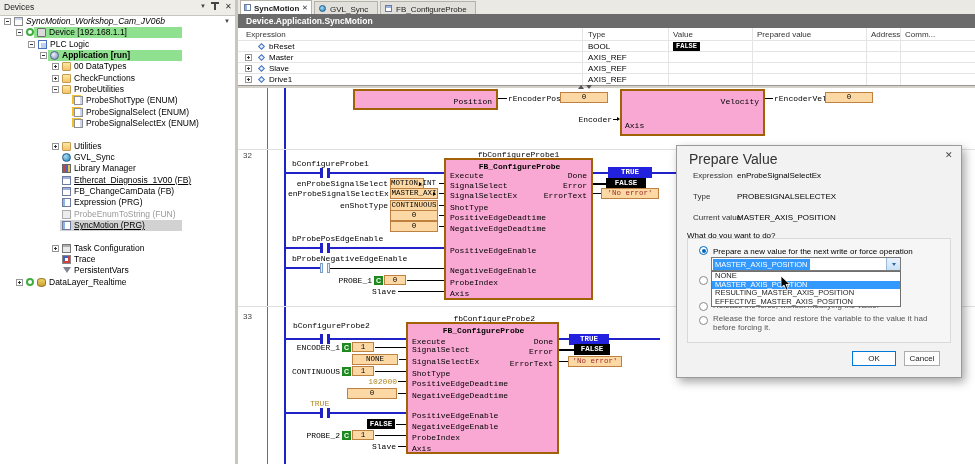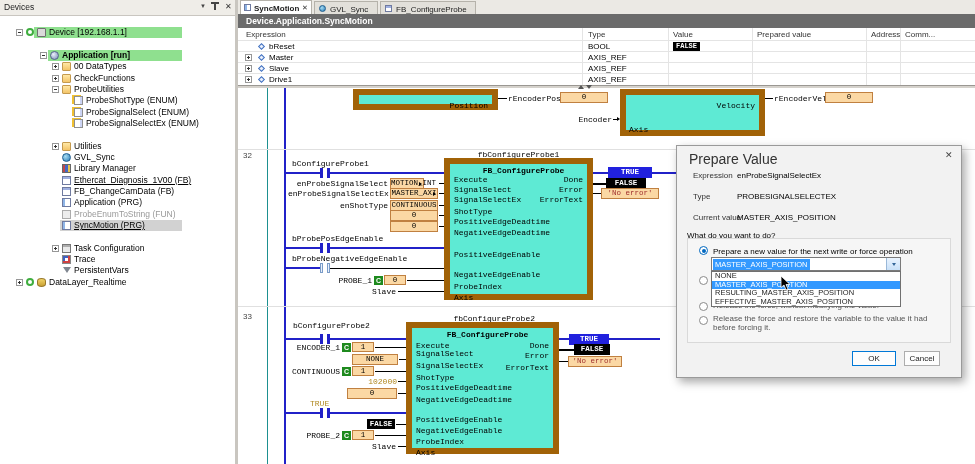--- a/index.html
+++ b/index.html
@@ -51,21 +51,21 @@
   .cbar.h{background:#EAF0FA;border:1px solid #7A9CC8;box-sizing:border-box;}
   .ml{position:absolute;font-family:"Liberation Mono","DejaVu Sans Mono",monospace;font-size:8px;color:#000;white-space:nowrap;}
   .ml.r{text-align:right;}
   .olive{color:#B08820;}
   .redtxt{color:#A03030;}
   .vbox{position:absolute;height:11px;box-sizing:border-box;background:#FBD8A4;border:1px solid #C08040;font-family:"Liberation Mono",monospace;font-size:7.5px;text-align:center;line-height:9px;color:#000;}
   .bdg{position:absolute;height:11px;box-sizing:border-box;color:#FFF;font-family:"Liberation Mono",monospace;font-weight:bold;font-size:7.5px;text-align:center;line-height:11px;}
   .bdg.tru{background:#2121DE;}
   .bdg.fal{background:#000;}
   .cbdg{position:absolute;width:9px;height:9px;background:#1E8A1E;color:#FFF;font-size:7px;font-weight:bold;text-align:center;line-height:9px;}
-  .blk{position:absolute;background:#5eead4;border:6px solid #a16207;box-sizing:border-box;}
+  .blk{position:absolute;background:#f9a8d4;border:2px solid #a16207;box-sizing:border-box;}
   .trm{position:absolute;right:1px;top:3px;width:0;height:0;border-top:2.5px solid transparent;border-bottom:2.5px solid transparent;border-left:3px solid #000;}
   .netno{position:absolute;font-size:8px;color:#444;}
   
   #dlg{position:absolute;left:676px;top:145px;width:286px;height:233px;background:#F2F2F2;border:1px solid #9A9A9A;box-sizing:border-box;box-shadow:3px 4px 9px rgba(0,0,0,0.35);z-index:10;font-size:8px;color:#222;}
   .radio{position:absolute;width:9px;height:9px;border-radius:50%;border:1px solid #8A8A8A;background:#FFF;box-sizing:border-box;}
   .radio.sel{border-color:#0067C0;}
   .radio.sel::after{content:"";position:absolute;left:1.5px;top:1.5px;width:4px;height:4px;border-radius:50%;background:#0067C0;}
   .ddi{height:8.5px;line-height:8.5px;padding-left:3px;font-size:7.5px;white-space:nowrap;overflow:hidden;}
   .btn{position:absolute;height:15px;background:#FDFDFD;border:1px solid #ADADAD;box-sizing:border-box;font-size:8px;text-align:center;line-height:13px;color:#222;}
 </style>
@@ -76,27 +76,38 @@
 
   <div id="devpanel">
     <div id="devhdr">
       <span class="abs" style="left:4px;top:2px">Devices</span>
       <span class="abs" style="left:200px;top:3px;font-size:6px;color:#444">▼</span>
       <span class="abs" style="left:214px;top:3px;width:2px;height:7px;background:#444"></span>
       <span class="abs" style="left:211px;top:2px;width:8px;height:2px;background:#444"></span>
       <span class="abs" style="left:225px;top:2px;font-size:8px;color:#333">✕</span>
     </div>
 
+    <div class="trow" style="top:16px">
+      <span class="exp" style="left:4px"></span>
+      <span class="ic ic-project" style="left:14px"></span>
+      <span class="tl" style="left:26px;font-style:italic">SyncMotion_Workshop_Cam_JV06b</span>
+      <span class="abs" style="left:224px;top:2px;font-size:6px;color:#444">▼</span>
+    </div>
     <div class="trow" style="top:27px">
       <span class="hl" style="left:34px;width:148px;background:#8FE08F"></span>
       <span class="exp" style="left:16px"></span>
       <span class="ic ic-sync" style="left:26px"></span>
       <span class="ic ic-device" style="left:37px"></span>
       <span class="tl" style="left:49px">Device [192.168.1.1]</span>
     </div>
+    <div class="trow" style="top:39px">
+      <span class="exp" style="left:28px"></span>
+      <span class="ic ic-plc" style="left:38px"></span>
+      <span class="tl" style="left:50px">PLC Logic</span>
+    </div>
     <div class="trow" style="top:50px">
       <span class="hl" style="left:48px;width:134px;background:#8FE08F"></span>
       <span class="exp" style="left:40px"></span>
       <span class="ic ic-app" style="left:50px"></span>
       <span class="tl" style="left:62px;font-weight:bold">Application [run]</span>
     </div>
     <div class="trow" style="top:61px">
       <span class="exp plus" style="left:52px"></span>
       <span class="ic ic-folder" style="left:62px"></span>
       <span class="tl" style="left:74px">00 DataTypes</span>
@@ -139,21 +150,21 @@
     <div class="trow" style="top:175px">
       <span class="ic ic-fb" style="left:62px"></span>
       <span class="tl" style="left:74px;text-decoration:underline">Ethercat_Diagnosis_1V00 (FB)</span>
     </div>
     <div class="trow" style="top:186px">
       <span class="ic ic-fb" style="left:62px"></span>
       <span class="tl" style="left:74px">FB_ChangeCamData (FB)</span>
     </div>
     <div class="trow" style="top:197px">
       <span class="ic ic-prg" style="left:62px"></span>
-      <span class="tl" style="left:74px">Application (PRG)</span>
+      <span class="tl" style="left:74px">Expression (PRG)</span>
     </div>
     <div class="trow" style="top:209px">
       <span class="ic ic-fun" style="left:62px"></span>
       <span class="tl" style="left:74px;color:#9A9A9A">ProbeEnumToString (FUN)</span>
     </div>
     <div class="trow" style="top:220px">
       <span class="hl" style="left:60px;width:122px;background:#D2D2D2"></span>
       <span class="ic ic-prg" style="left:62px"></span>
       <span class="tl" style="left:74px;text-decoration:underline">SyncMotion (PRG)</span>
     </div>

